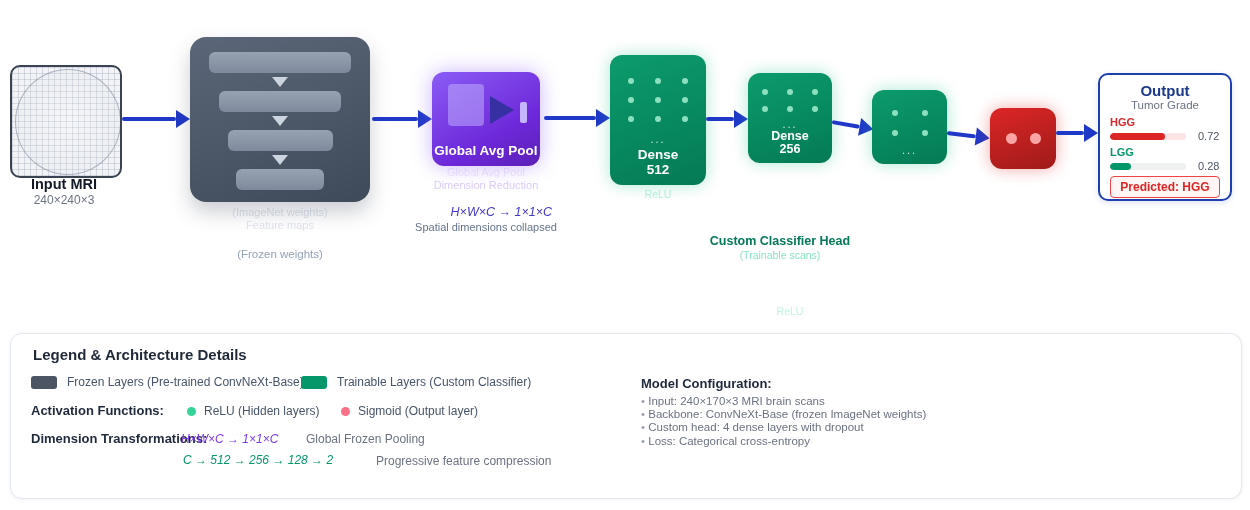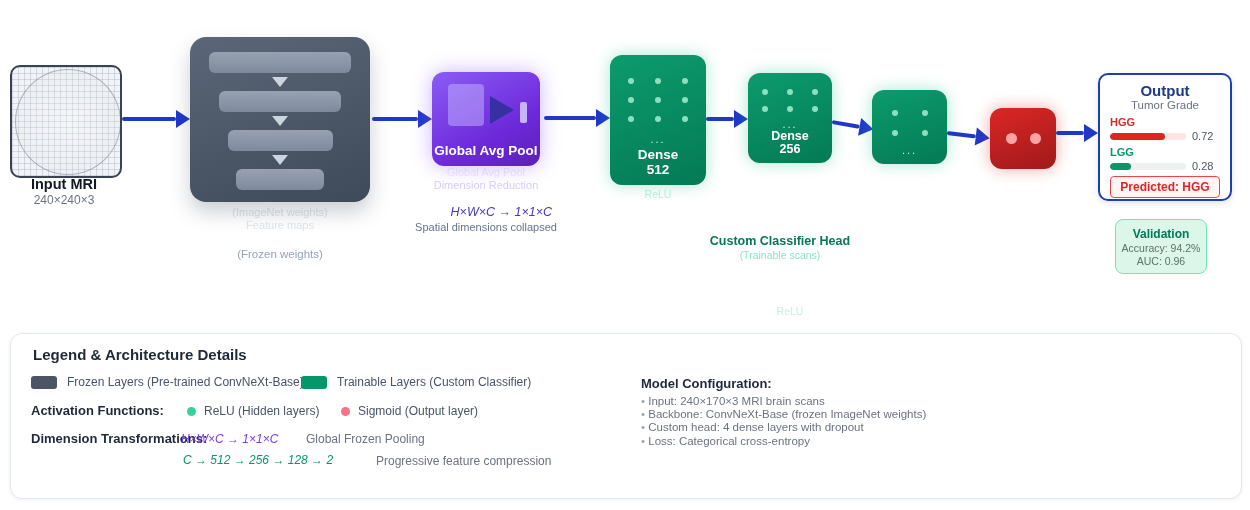--- a/index.html
+++ b/index.html
@@ -56,21 +56,21 @@
        box-shadow:0 0 16px rgba(220,38,38,.4);
        display:flex;align-items:center;justify-content:center;gap:13px}
   .red-dot{width:11px;height:11px;border-radius:50%;background:#fda4a4}
 
   
   .out-panel{left:1098px;top:73px;width:134px;height:128px;background:#fff;border:2px solid #1e40af;
        border-radius:10px;box-shadow:0 2px 6px rgba(30,64,175,.15);padding:7px 10px;box-sizing:border-box}
   .out-title{text-align:center;font-weight:bold;font-size:15px;color:#1e3a8a}
   .out-sub{text-align:center;font-size:11.5px;color:#6b7280;margin-bottom:5px}
   .bar-label{font-size:11px;font-weight:bold;line-height:12px}
-  .bar-row{display:flex;align-items:center;gap:6px;margin:2px 0 4px 0}
+  .bar-row{display:flex;align-items:center;gap:12px;margin:2px 0 4px 0}
   .bar-track{width:76px;height:7px;border-radius:4px;overflow:hidden}
   .bar-fill{height:100%;border-radius:4px}
   .bar-val{font-size:11px;color:#4b5563}
   .predicted{margin-top:4px;border:1.5px solid #ef4444;background:#fff5f5;border-radius:4px;
        text-align:center;font-size:12px;font-weight:bold;color:#dc2626;padding:3px 4px}
 
   
   .validation{left:1115px;top:219px;width:92px;height:55px;background:#dcf7ea;border:1px solid #6ee7b7;
        border-radius:8px;display:flex;flex-direction:column;align-items:center;justify-content:center;gap:1px;box-sizing:border-box}
   .val-title{font-size:12px;font-weight:bold;color:#047857}
@@ -228,25 +228,20 @@
     <div class="bar-row">
       <div class="bar-track" style="background:#eef1ef">
           <div class="bar-fill" style="width: 28%; background: rgb(5, 150, 105);"></div>
         </div>
       <div class="bar-val">0.28</div>
     </div>
 
     <div class="predicted">Predicted: HGG</div>
   </div>
 
-  <div class="abs validation">
-    <div class="val-title">Validation</div>
-    <div class="val-line">Accuracy: 94.2%</div>
-    <div class="val-line">AUC: 0.96</div>
-  </div>
 
   <div class="abs legend-card">
     <div class="abs lg-title">Legend &amp; Architecture Details</div>
 
     <div class="abs lg-group" style="left:20px;top:41px">
       <span class="swatch" style="background: rgb(75, 85, 99);"></span>
       <span class="lg-label">Frozen Layers (Pre-trained ConvNeXt-Base)</span>
     </div>
     <div class="abs lg-group" style="left:290px;top:41px">
       <span class="swatch" style="background: rgb(5, 150, 105);"></span>

